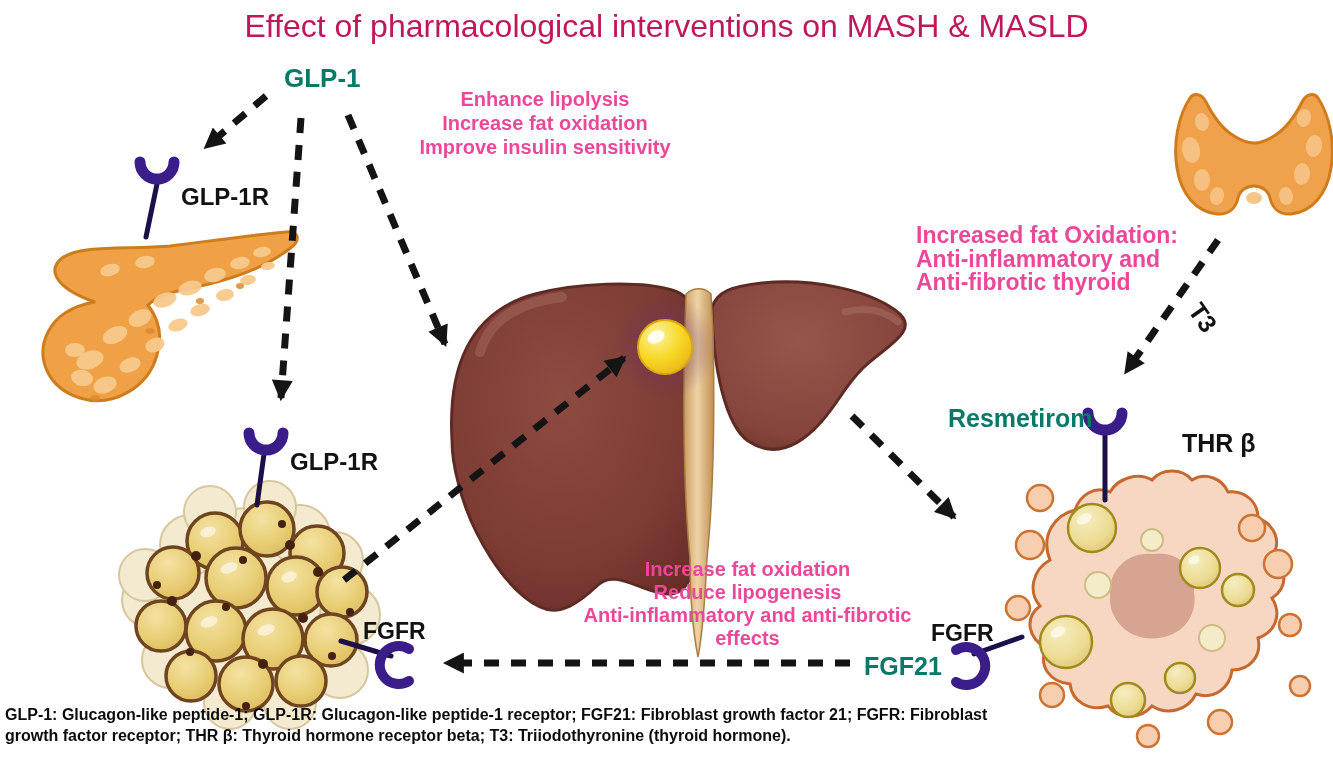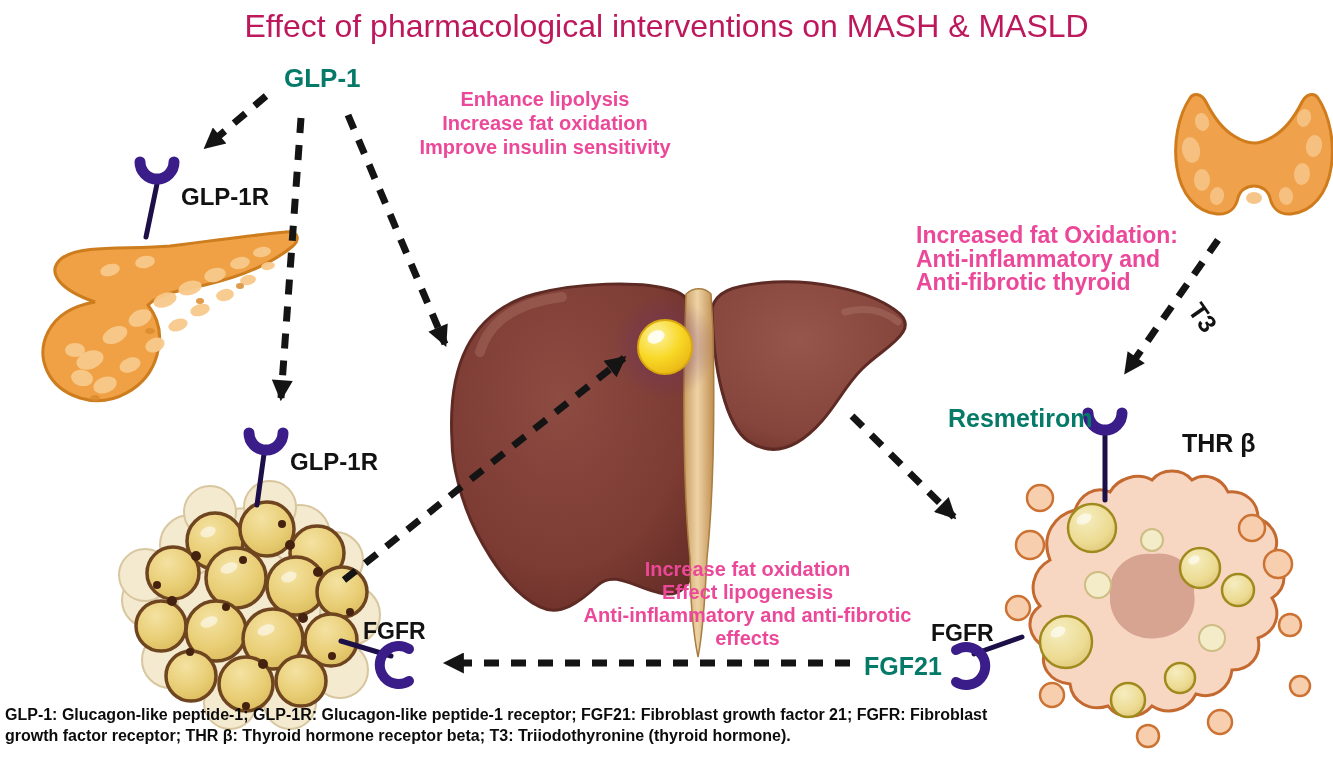--- a/index.html
+++ b/index.html
@@ -310,21 +310,21 @@
   </div>
 
   <div class="tblock b2">
     <div>Increased fat Oxidation:</div>
     <div>Anti-inflammatory and</div>
     <div>Anti-fibrotic thyroid</div>
   </div>
 
   <div class="tblock b3">
     <div>Increase fat oxidation</div>
-    <div>Effect lipogenesis</div>
+    <div>Reduce lipogenesis</div>
     <div>Anti-inflammatory and anti-fibrotic</div>
     <div>effects</div>
   </div>
 
   <div class="footer">
     <div>GLP-1: Glucagon-like peptide-1; GLP-1R: Glucagon-like peptide-1 receptor; FGF21: Fibroblast growth factor 21; FGFR: Fibroblast</div>
     <div>growth factor receptor; THR β: Thyroid hormone receptor beta; T3: Triiodothyronine (thyroid hormone).</div>
   </div>
 
 </div>

